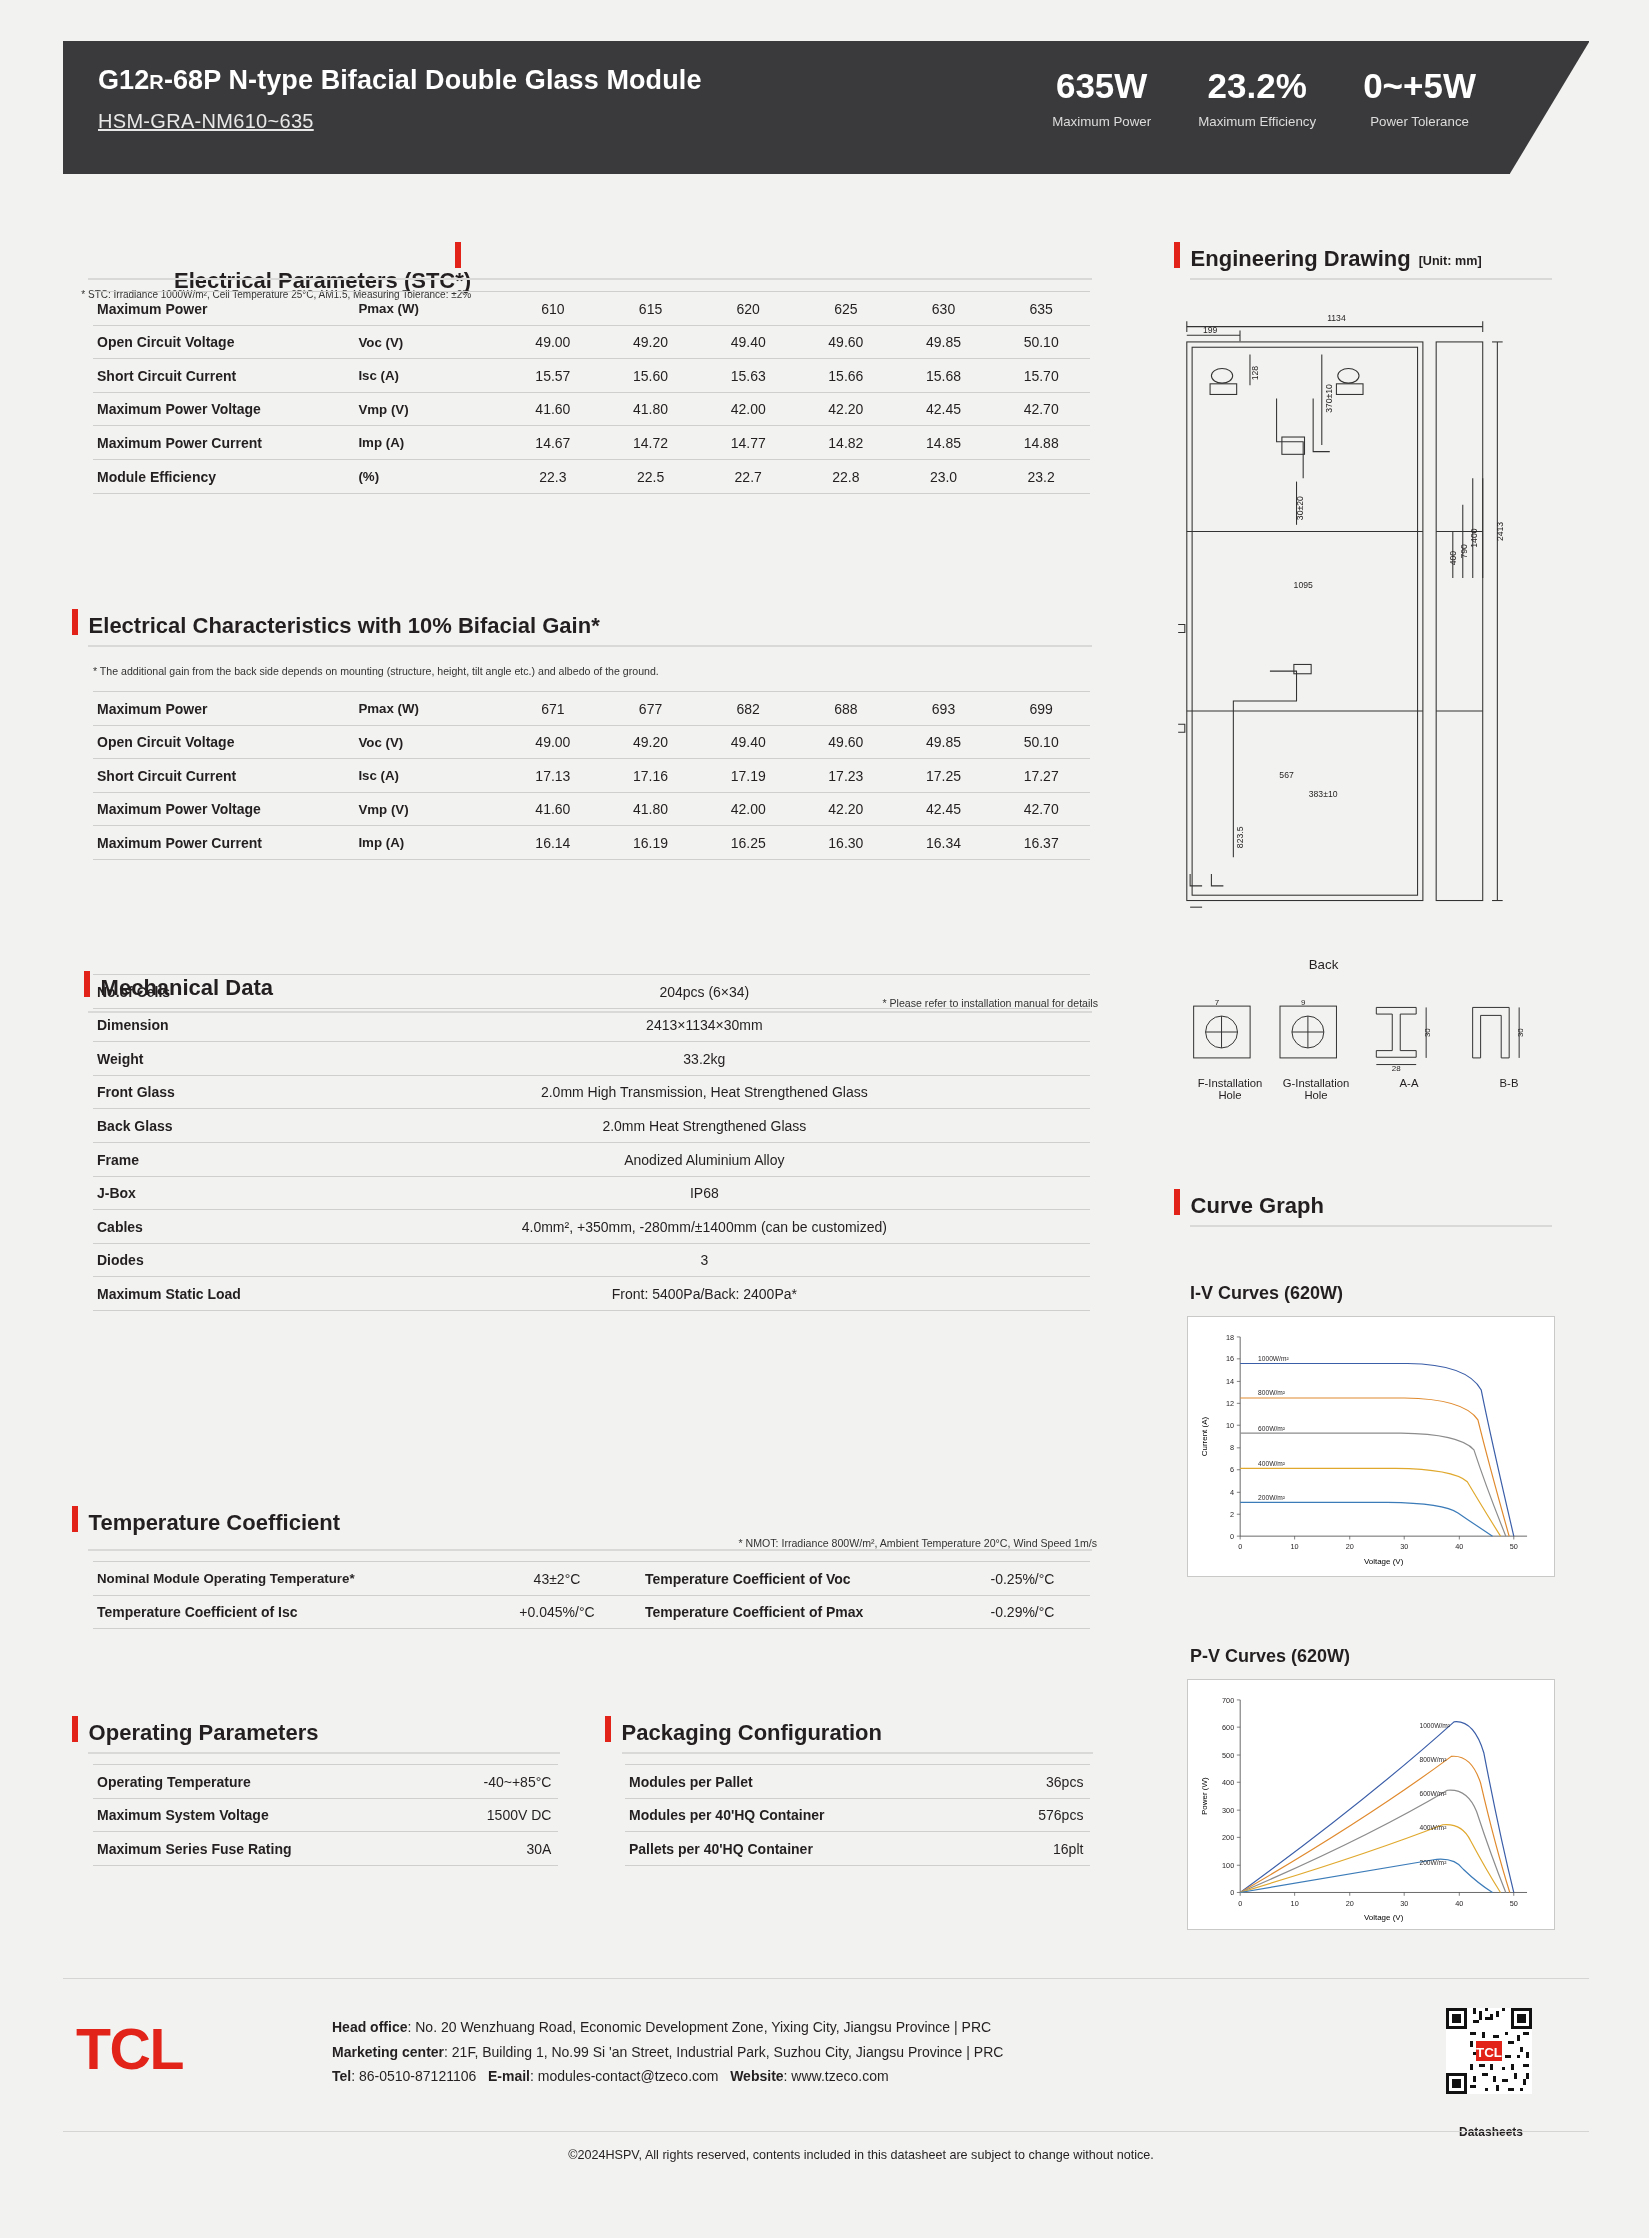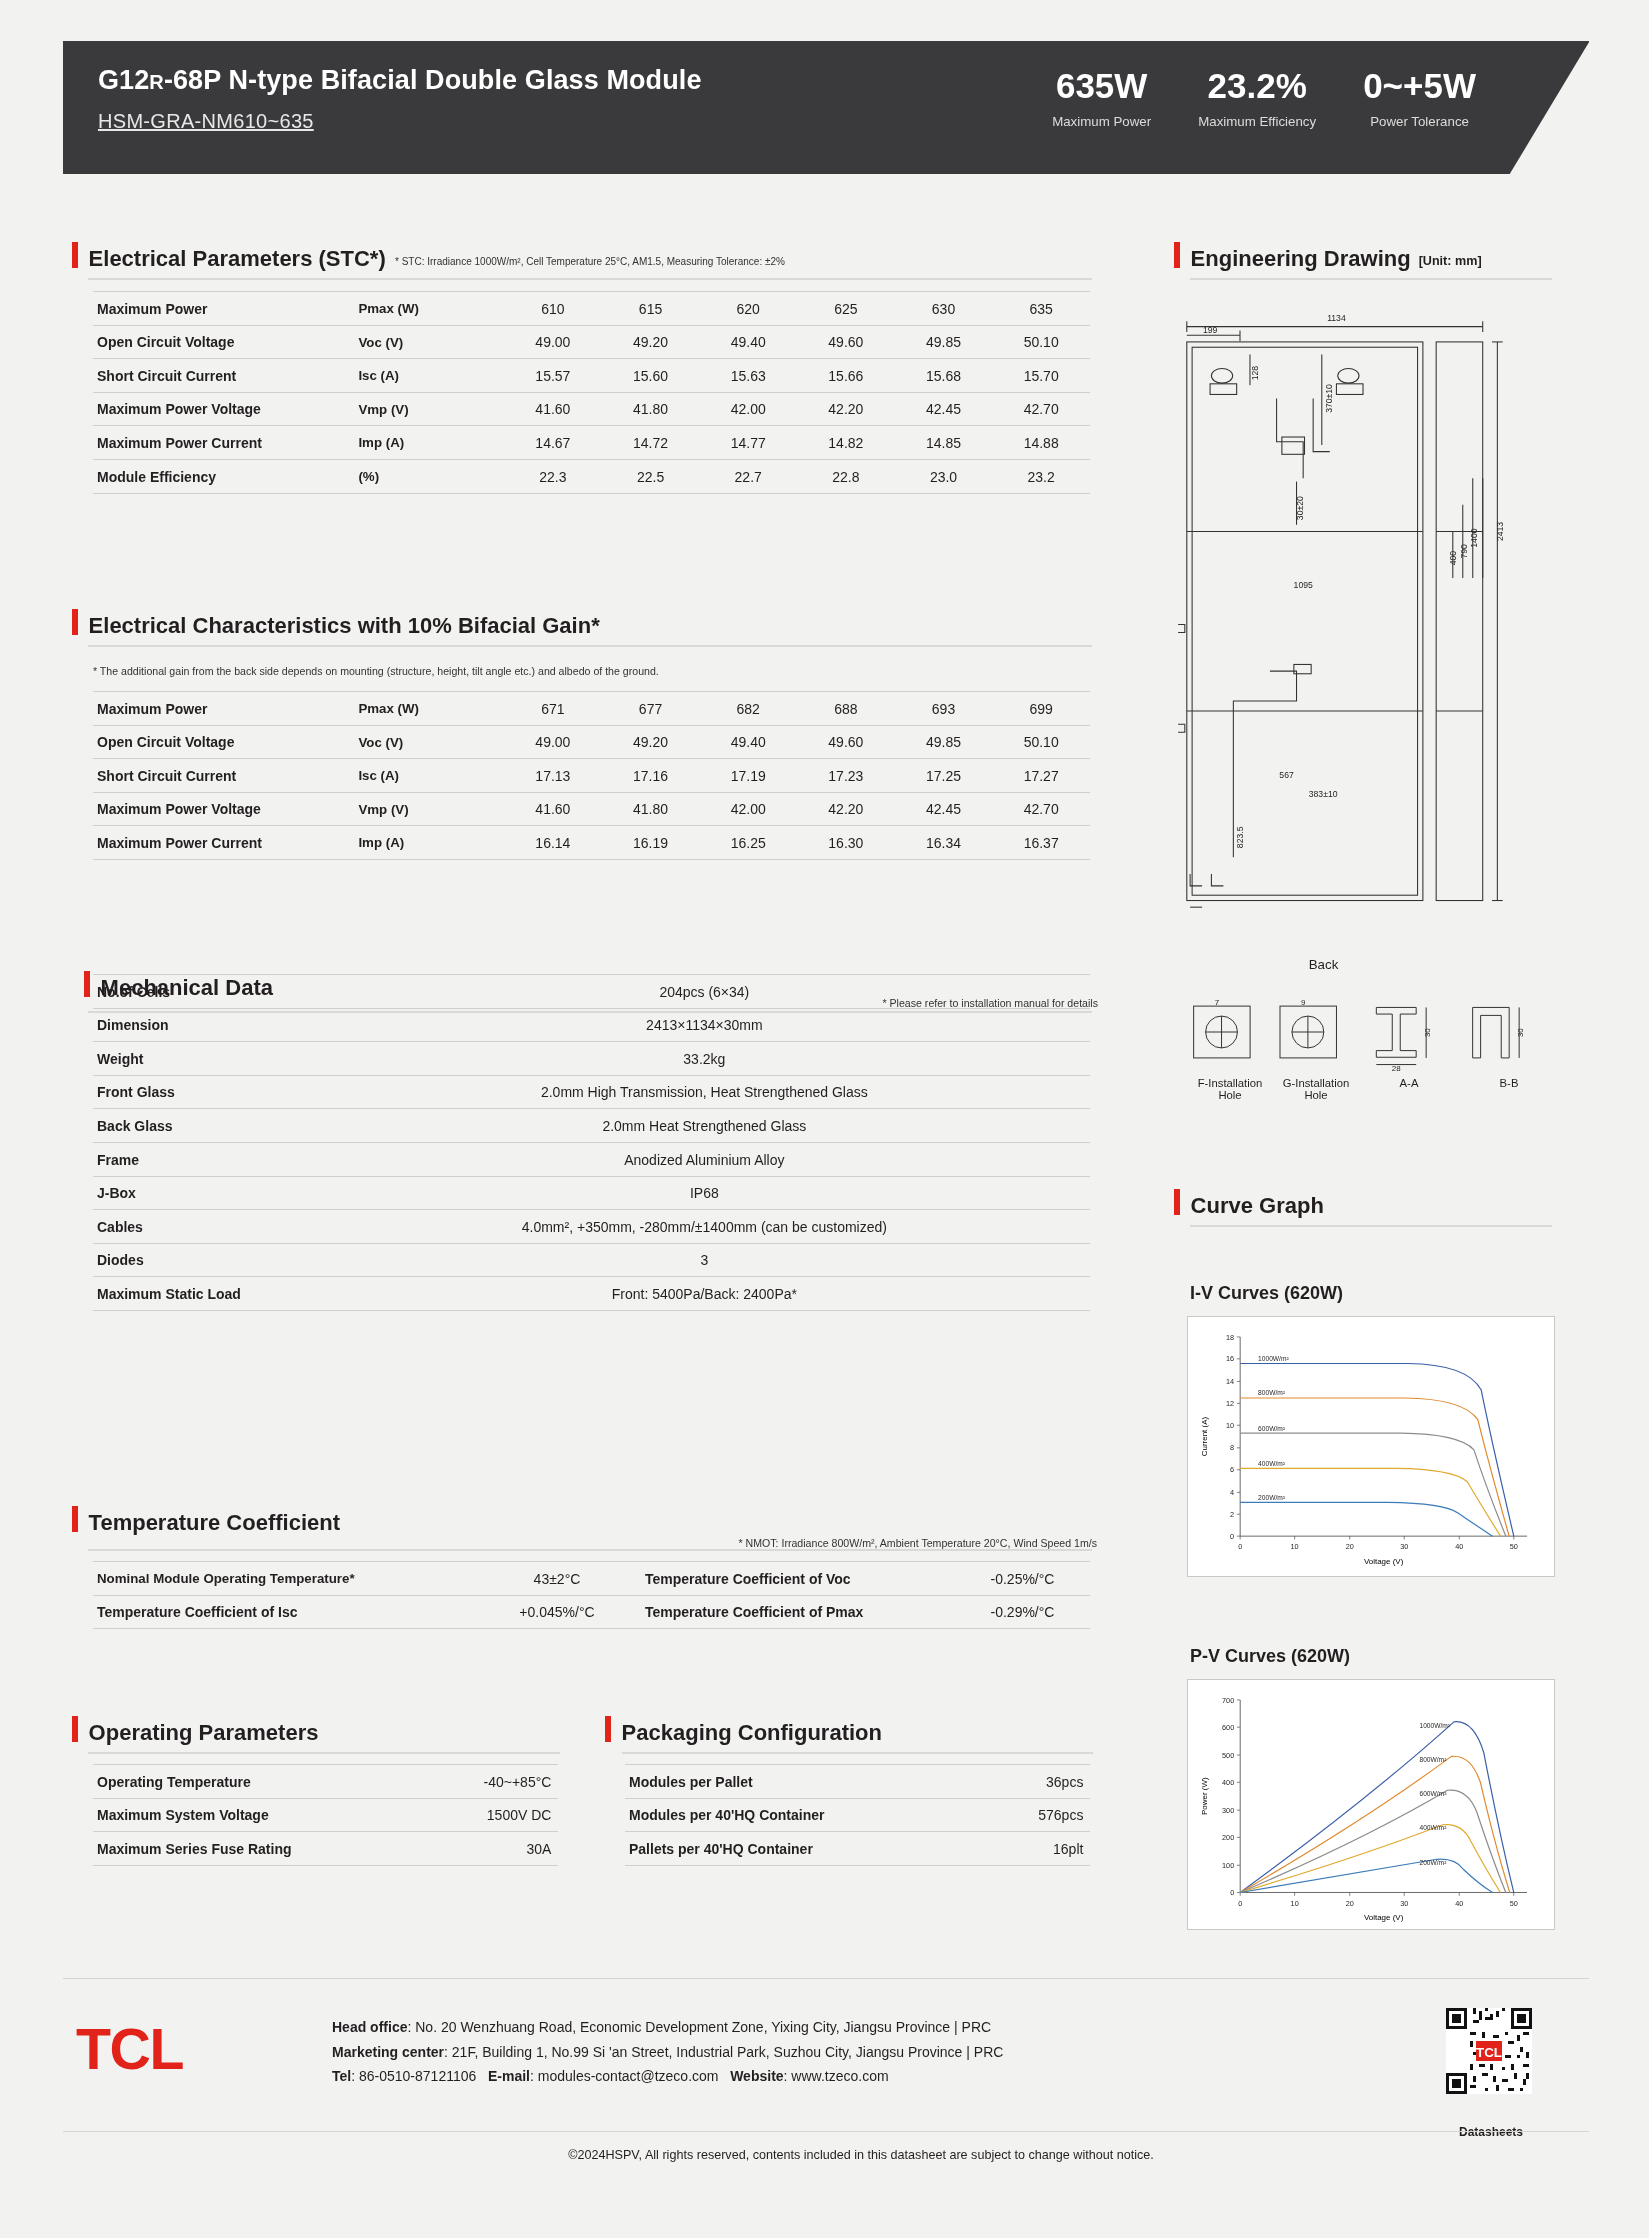--- a/index.html
+++ b/index.html
@@ -110,21 +110,21 @@
         <div class="big">23.2%</div>
         <div class="lbl">Maximum Efficiency</div>
       </div>
       <div class="stat">
         <div class="big">0~+5W</div>
         <div class="lbl">Power Tolerance</div>
       </div>
     </div>
   </div>
 
-  <div class="sec-h" style="left:72px; top:243px;">
+  <div class="sec-h" style="left:72px; top:243px;flex-direction:column;">
     <div class="bar"></div>
     <div class="t">Electrical Parameters (STC*)</div>
     <div class="note">* STC: Irradiance 1000W/m², Cell Temperature 25°C, AM1.5, Measuring Tolerance: ±2%</div>
   </div>
   <div class="h-rule" style="left:88px; top:278px; width:1004px;"></div>
 
   <div style="position:absolute; left:93px; top:291px; width:997px;">
     <table class="ptable">
       <tbody>
           <tr>

